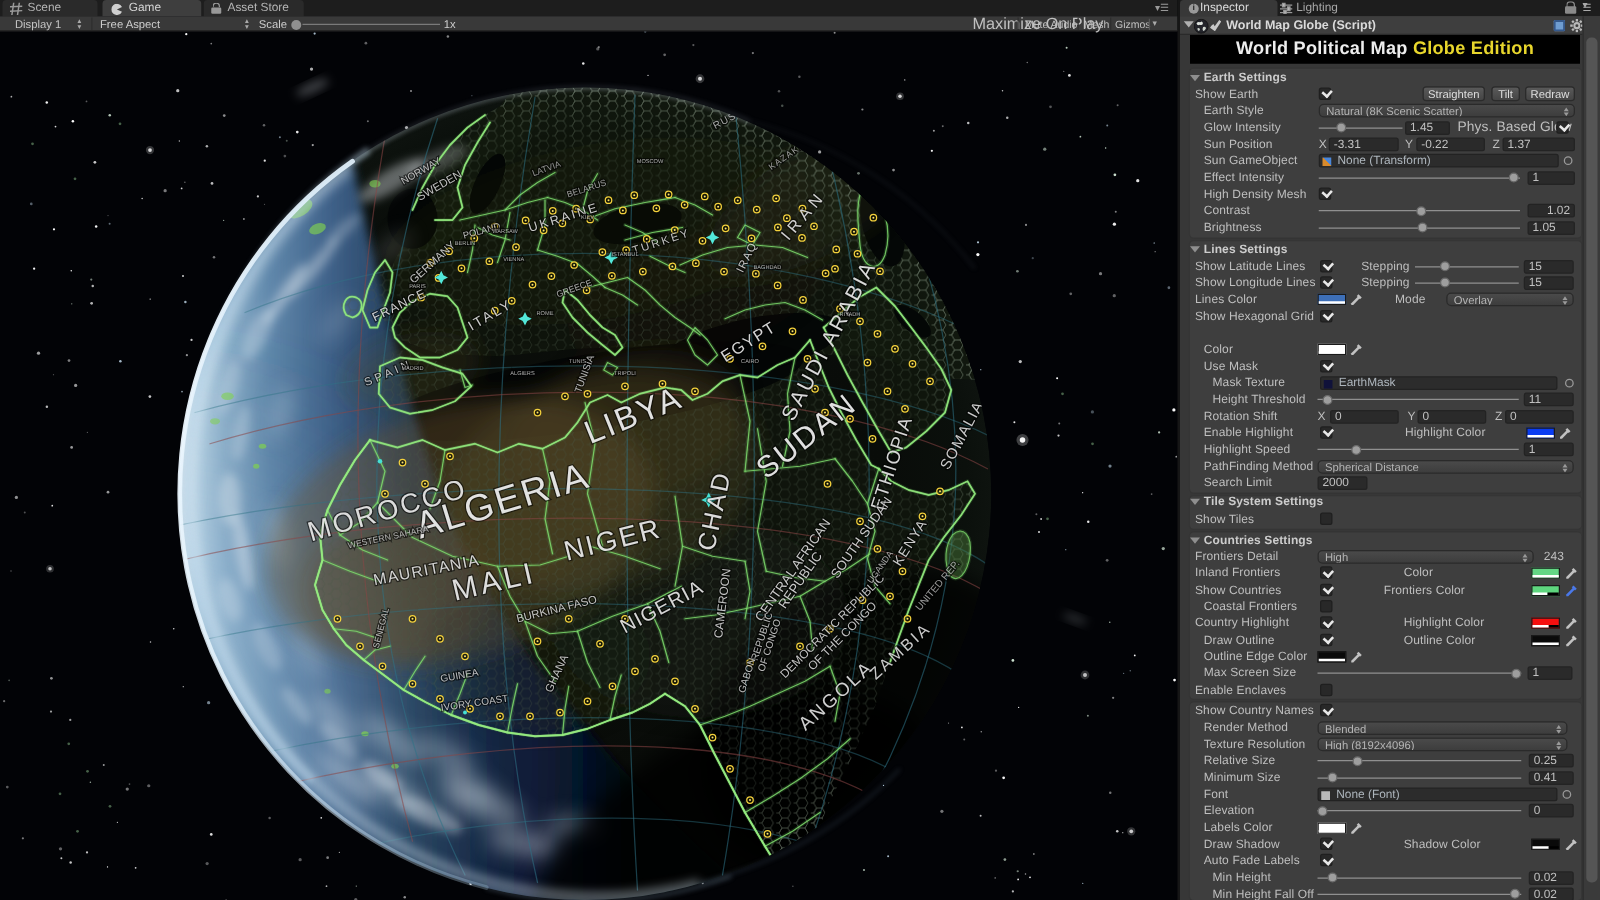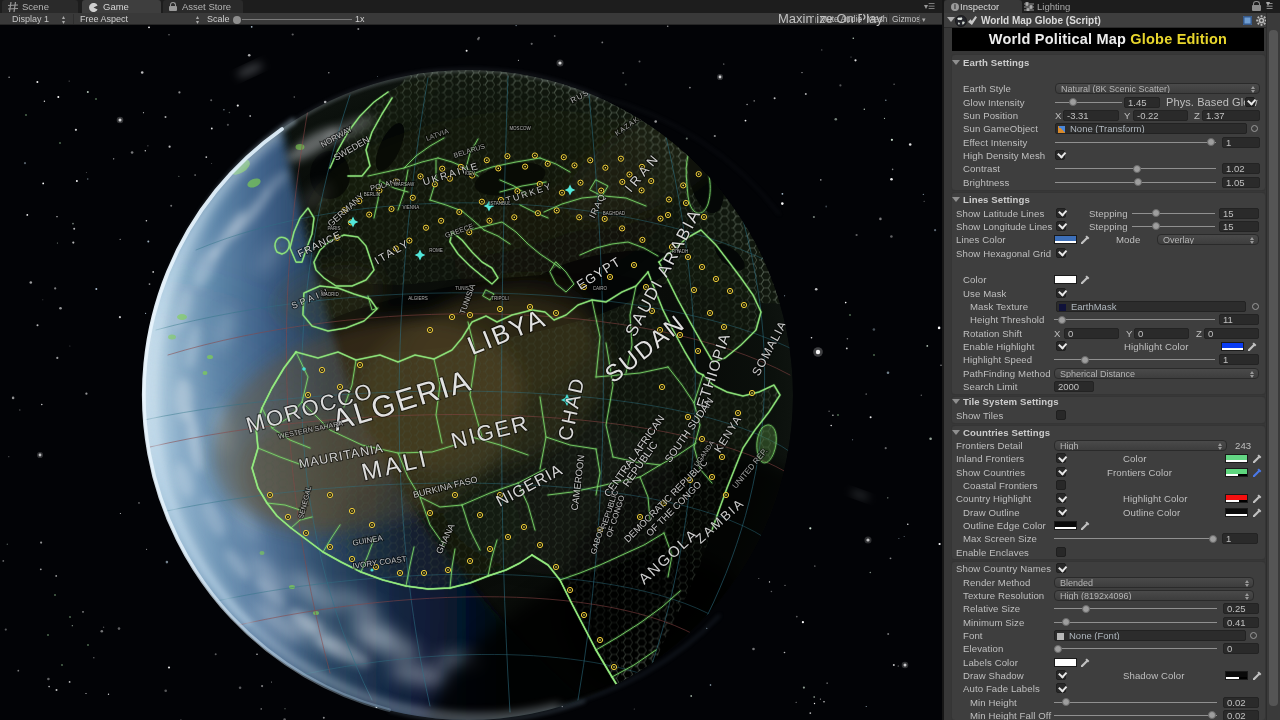--- a/index.html
+++ b/index.html
@@ -1067,20 +1067,27 @@
 <div class="abs" style="left:8px;top:28px;width:312px;height:23px;background:#000;color:#ededed;font-size:14.5px;font-weight:bold;text-align:center;line-height:23px;letter-spacing:0.2px">World Political Map <span style="color:#e8d62c">Globe Edition</span></div>
 <div class="sect" style="top:54.5px;height:135px"></div>
 <div class="sect" style="top:192.5px;height:201px"></div>
 <div class="sect" style="top:396.5px;height:26px"></div>
 <div class="sect" style="top:425.5px;height:133.5px"></div>
 <div class="sect" style="top:562px;height:158px"></div>
 <div class="irow" style="left:0;top:55.5px;width:336px">
         <span class="tri" style="left:8px;top:4px"></span>
         <span class="lbl lblb" style="left:19px">Earth Settings</span>
       </div>
+<div class="irow" style="left:0;top:68.8px;width:336px">
+        <span class="lbl" style="left:12px">Show Earth</span>
+        <span class="chk on" style="left:111px"></span>
+        <span class="btn" style="left:194px;width:50px">Straighten</span>
+        <span class="btn" style="left:249px;width:23px">Tilt</span>
+        <span class="btn" style="left:276px;width:40px">Redraw</span>
+      </div>
 <div class="irow" style="left:0;top:82.2px;width:336px">
         <span class="lbl" style="left:19px">Earth Style</span>
         <span class="drop" style="left:111px;width:205px;line-height:10px">Natural (8K Scenic Scatter)<span class="du"></span><span class="da"></span></span>
       </div>
 <div class="irow" style="left:0;top:95.5px;width:336px">
         <span class="lbl" style="left:19px">Glow Intensity</span>
         <span class="track" style="left:111px;width:67px"></span>
         <span class="knob" style="left:125px"></span>
         <span class="vbox" style="left:180px;width:36px;text-align:left;line-height:10px">1.45</span>
         <span class="lbl" style="left:222px"><span style="font-size:11px">Phys. Based Glow</span></span>
@@ -1107,21 +1114,21 @@
         <span class="vbox" style="left:278px;width:38px;text-align:left;line-height:10px">1</span>
       </div>
 <div class="irow" style="left:0;top:148.8px;width:381px">
         <span class="lbl" style="left:19px">High Density Mesh</span>
         <span class="chk on" style="left:111px"></span>
       </div>
 <div class="irow" style="left:0;top:162.2px;width:336px">
         <span class="lbl" style="left:19px">Contrast</span>
         <span class="track" style="left:111px;width:161px"></span>
         <span class="knob" style="left:189px"></span>
-        <span class="vbox" style="left:278px;width:38px;text-align:left;line-height:10px">1.02</span>
+        <span class="vbox" style="left:278px;width:38px;text-align:right;line-height:10px">1.02</span>
       </div>
 <div class="irow" style="left:0;top:175.5px;width:336px">
         <span class="lbl" style="left:19px">Brightness</span>
         <span class="track" style="left:111px;width:161px"></span>
         <span class="knob" style="left:190px"></span>
         <span class="vbox" style="left:278px;width:38px;text-align:left;line-height:10px">1.05</span>
       </div>
 <div class="irow" style="left:0;top:193.2px;width:336px">
         <span class="tri" style="left:8px;top:4px"></span>
         <span class="lbl lblb" style="left:19px">Lines Settings</span>

